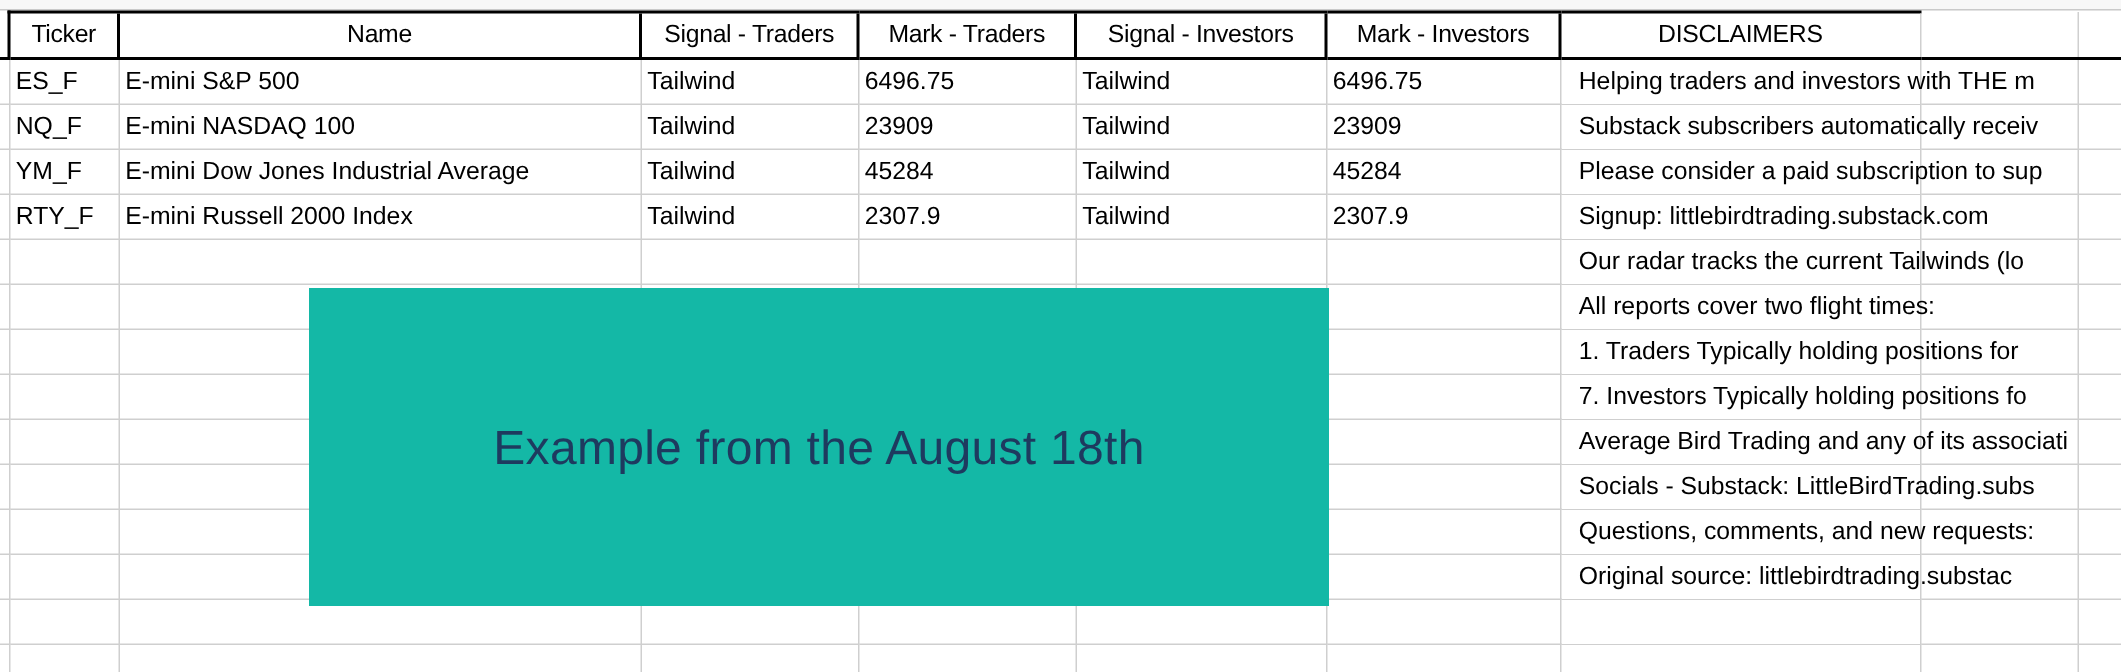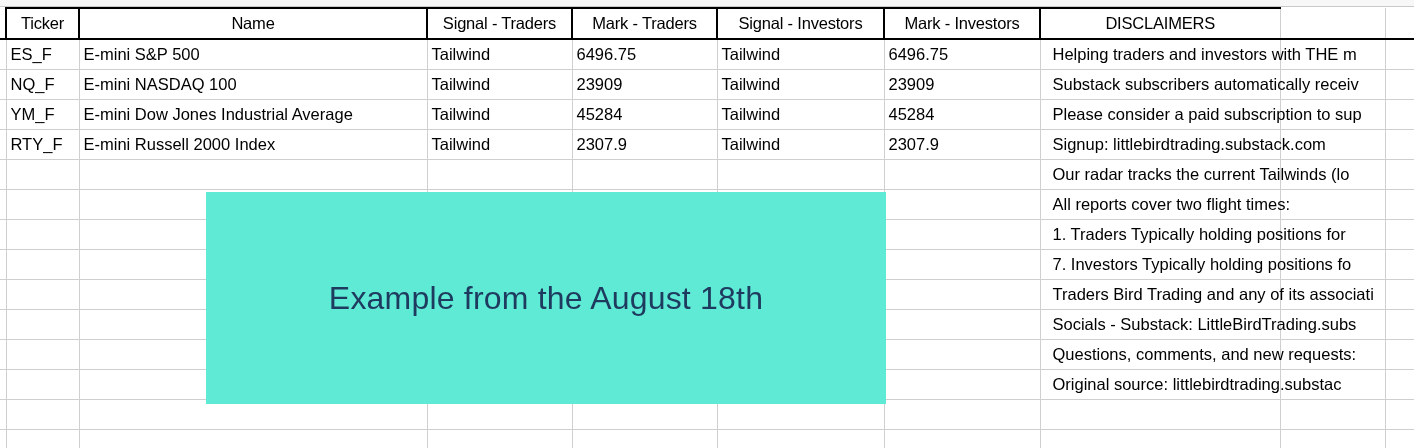--- a/index.html
+++ b/index.html
@@ -109,21 +109,21 @@
     display: block;
   }
 
   
   #overlay {
     position: absolute;
     left: 206px;
     top: 192px;
     width: 680px;
     height: 212px;
-    background: #5eead4;
+    background: #14b8a6;
     display: flex;
     flex-direction: column;
     align-items: center;
     justify-content: center;
     z-index: 20;
   }
   #overlay .ov-line {
     color: #1e3a5f;
     font-size: 32px;
     font-family: "Liberation Sans", sans-serif;
@@ -280,21 +280,21 @@
         </tr>
         <tr>
           <td class="gutter"></td>
           <td></td>
           <td></td>
           <td></td>
           <td class="num"></td>
           <td></td>
           <td class="num"></td>
           <td class="spill">
-            <span class="spill-text">Traders Bird Trading and any of its associati</span>
+            <span class="spill-text">Average Bird Trading and any of its associati</span>
           </td>
           <td></td>
           <td></td>
         </tr>
         <tr>
           <td class="gutter"></td>
           <td></td>
           <td></td>
           <td></td>
           <td class="num"></td>

